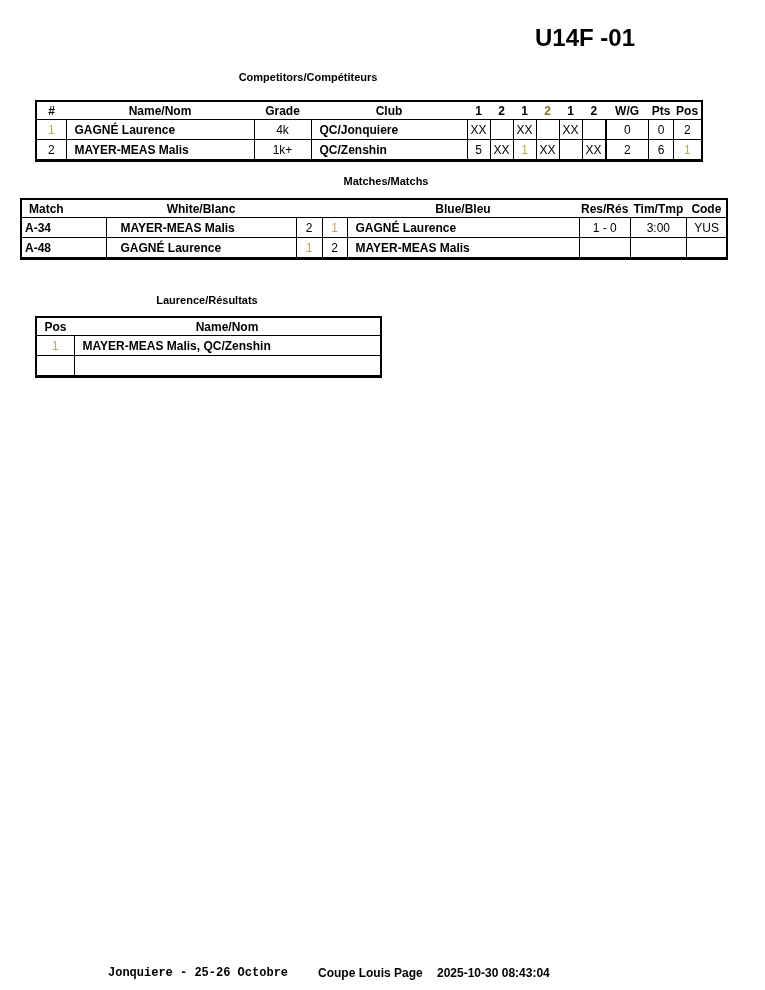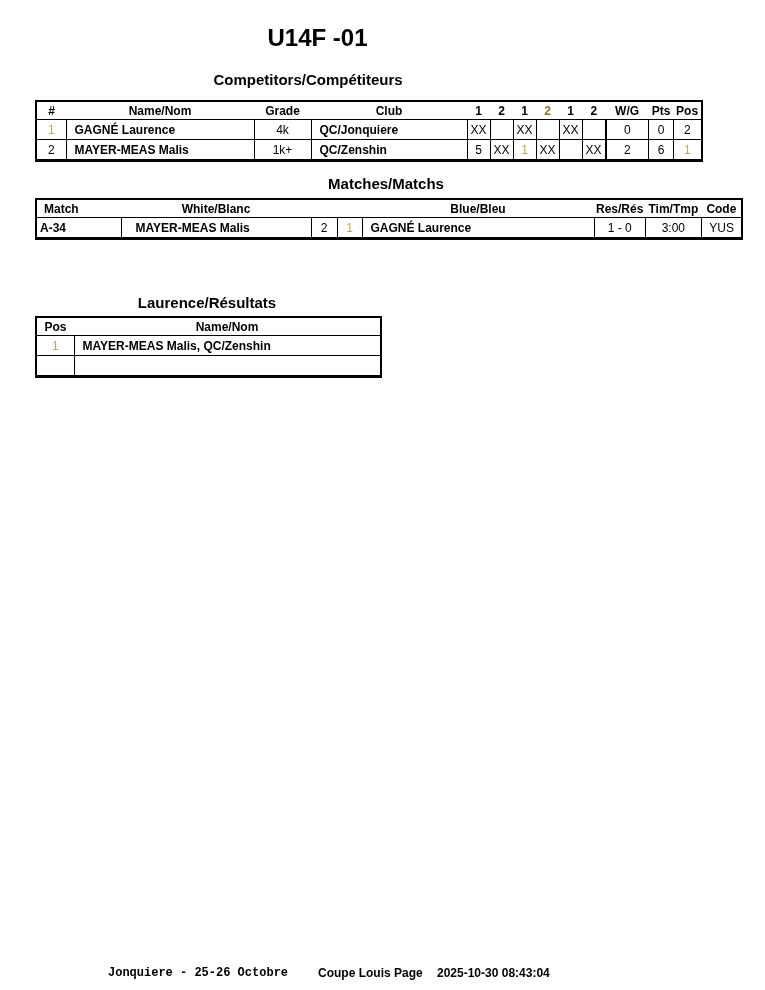--- a/index.html
+++ b/index.html
@@ -1,37 +1,37 @@
 <!DOCTYPE html>
 <html><head>
 <meta charset="utf-8">
 <style>
   html,body { margin:0; padding:0; background:#ffffff; }
   .page {
     position:relative; width:765px; height:990px; background:#ffffff;
     font-family:"Liberation Sans", sans-serif; color:#000; overflow:hidden;
   }
   .report-title {
-    position:absolute; top:24px; left:0; width:635px; text-align:center;
+    position:absolute; top:24px; left:0; width:635px; text-align:right;
     font-size:24px; font-weight:bold; white-space:nowrap;
   }
   .section-title {
     position:absolute; transform:translateX(-50%);
-    font-size:15px; font-weight:bold; white-space:nowrap;
+    font-size:11px; font-weight:bold; white-space:nowrap;
   }
   #comp-title   { top:71px;  left:308px; }
   #match-title  { top:175px; left:386px; }
   #result-title { top:294px; left:207px; }
 
   table {
     position:absolute; border-collapse:collapse; table-layout:fixed;
     font-size:12px; border:2px solid #000; border-bottom:3px solid #000;
   }
   #comp-table   { top:100px; left:35px; }
-  #match-table  { top:198px; left:35px;padding-left:6px; }
+  #match-table  { top:198px; left:20px;padding-left:6px; }
   #result-table { top:316px; left:35px; }
 
   th {
     border:0; border-bottom:1px solid #000; height:17px;
     font-size:12px; font-weight:bold; text-align:center;
     padding:0 2px; white-space:nowrap; overflow:hidden;
   }
   td {
     border:1px solid #000; height:19px; padding:0 3px;
     white-space:nowrap; overflow:hidden;
@@ -153,20 +153,30 @@
     <tr>
       <td class="l">A-34</td>
       <td class="l pad-white bold">MAYER-MEAS Malis</td>
       <td class="c">2</td>
       <td class="c tan" style="color: rgb(192, 165, 88);">1</td>
       <td class="l pad-blue">GAGNÉ Laurence</td>
       <td class="c">1 - 0</td>
       <td class="c">3:00</td>
       <td class="c">YUS</td>
     </tr>
+    <tr>
+      <td class="l">A-48</td>
+      <td class="l pad-white">GAGNÉ Laurence</td>
+      <td class="c tan" style="color: rgb(192, 165, 88);">1</td>
+      <td class="c">2</td>
+      <td class="l pad-blue">MAYER-MEAS Malis</td>
+      <td class="c"></td>
+      <td class="c"></td>
+      <td class="c"></td>
+    </tr>
   </tbody>
     </table>
 
   <div class="section-title" id="result-title">Laurence/Résultats</div>
 
   <table id="result-table">
     <colgroup>
       <col style="width:38px">
         <col style="width:307px">
     </colgroup>

